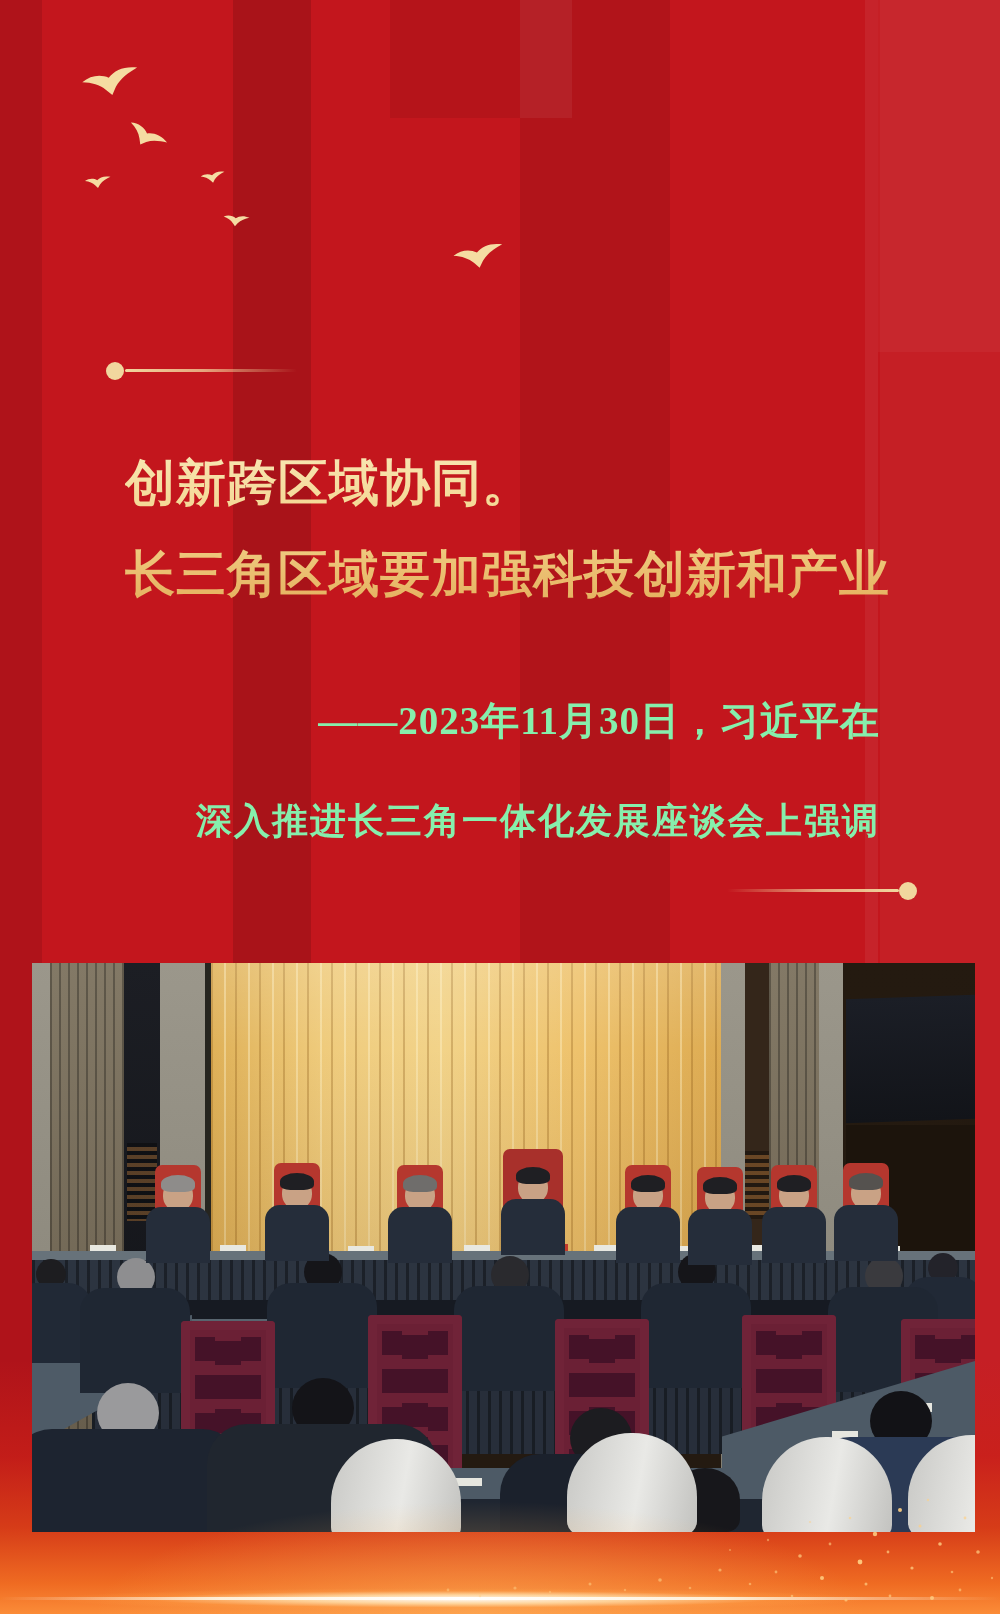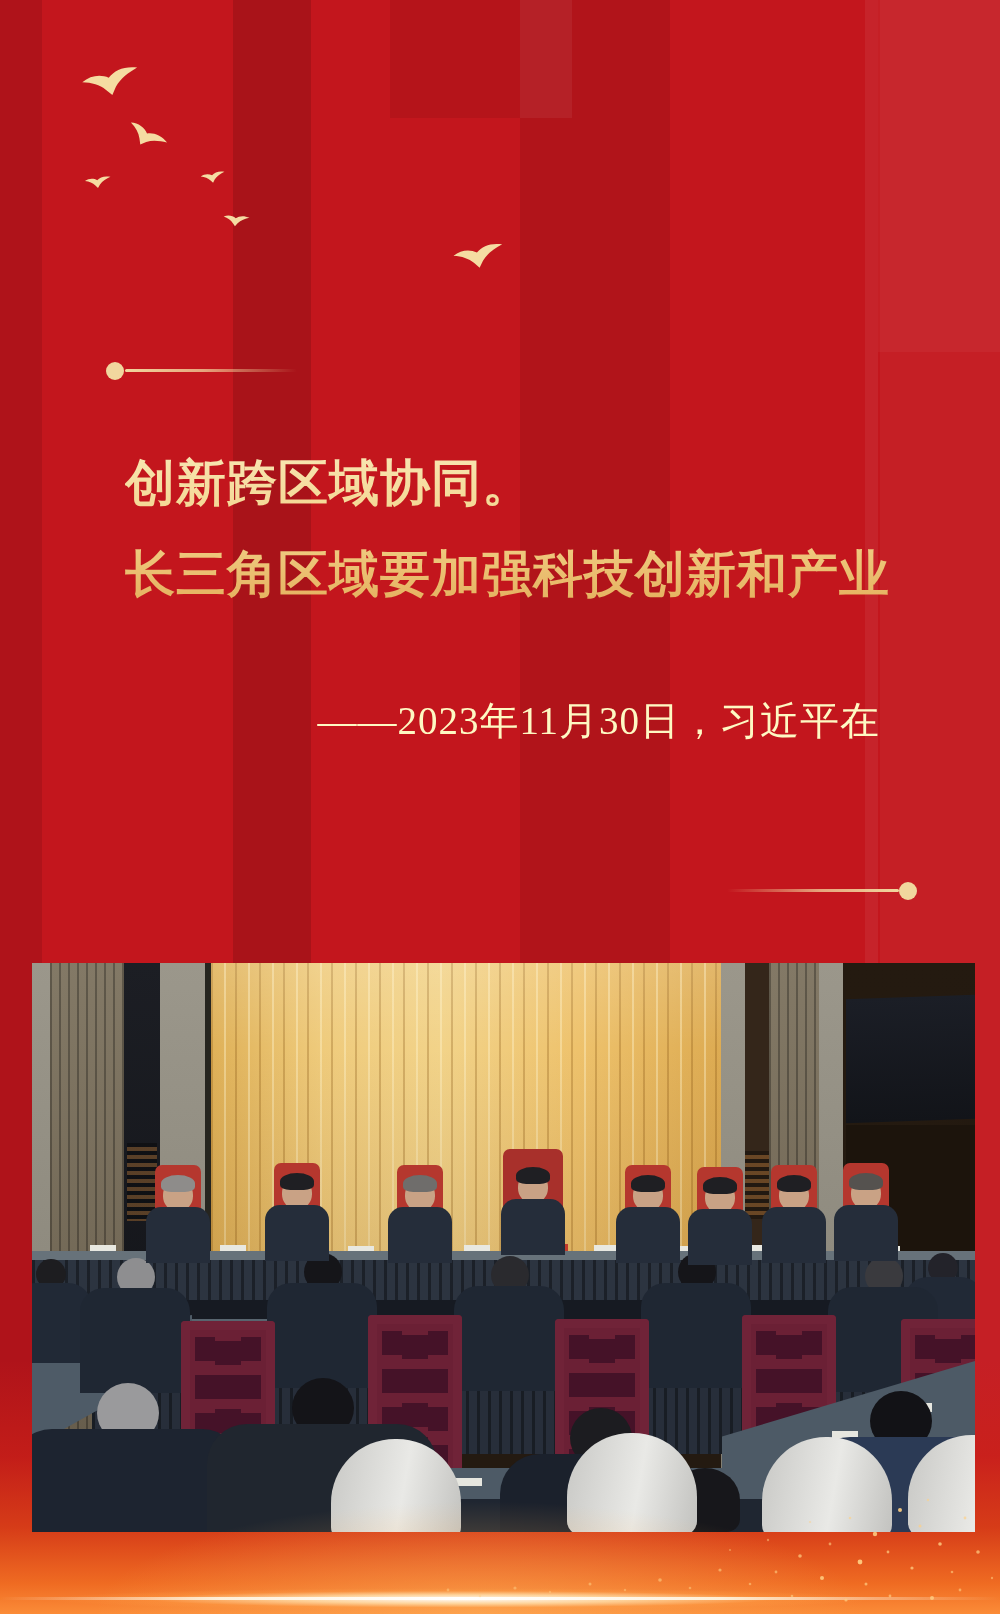--- a/index.html
+++ b/index.html
@@ -11,21 +11,21 @@
   .divider-dot{position:absolute;width:18px;height:18px;border-radius:50%;background:#f1d79e}
   .divider-line{position:absolute;height:3px;border-radius:2px}
   .line-left{background:linear-gradient(90deg,#f1d79e 0%,rgba(241,215,158,.75) 45%,rgba(241,215,158,0) 100%)}
   .line-right{background:linear-gradient(270deg,#f1d79e 0%,rgba(241,215,158,.75) 45%,rgba(241,215,158,0) 100%)}
   
   .quote{position:absolute;left:125px;top:438px;width:780px;font-size:50px;font-weight:bold;
          line-height:1.82;letter-spacing:1px;
          background:linear-gradient(180deg,#f9e9ba 0%,#f3d48c 48%,#e2a955 100%);
          -webkit-background-clip:text;background-clip:text;color:transparent}
   .attr{position:absolute;right:120px;top:694px;width:760px;text-align:right;
-        color:#fef9c3;font-weight:normal}
+        color:#86efac;font-weight:bold}
   .attr-1{font-size:39px;letter-spacing:1px}
   .attr-2{font-size:36px;margin-top:49px;letter-spacing:2px}
   
   svg.bird{position:absolute;fill:#f5dca2}
   
   .glow-zone{position:absolute;left:0;top:1360px;width:1000px;height:254px;z-index:1;
      background:linear-gradient(180deg,rgba(195,22,29,0) 0%,rgba(203,33,24,.7) 38%,#d63c18 66%,#ef6b22 88%,#fb8c38 100%)}
   .bottom-radial{position:absolute;left:0;top:1480px;width:1000px;height:134px;z-index:3;
      background:radial-gradient(ellipse 55% 120% at 48% 100%,rgba(255,186,100,.5),rgba(255,186,100,0) 70%)}
   .streak{position:absolute;left:0;top:1586px;width:1000px;height:24px;z-index:4;
@@ -102,20 +102,21 @@
 <div class="divider-dot" style="left:106px;top:362px"></div>
 <div class="divider-line line-left" style="left:125px;top:369px;width:172px"></div>
 
 <div class="quote">
   <div>创新跨区域协同。</div>
   <div>长三角区域要加强科技创新和产业</div>
 </div>
 
 <div class="attr">
   <div class="attr-1">——2023年11月30日，习近平在</div>
+  <div class="attr-2">深入推进长三角一体化发展座谈会上强调</div>
 </div>
 
 <div class="divider-line line-right" style="left:727px;top:889px;width:172px"></div>
 <div class="divider-dot" style="left:899px;top:882px"></div>
 
 <div class="glow-zone"></div>
 
 <div class="photo">
 
   <div class="granite" style="left:0;top:0;width:18px;height:100%"></div>

